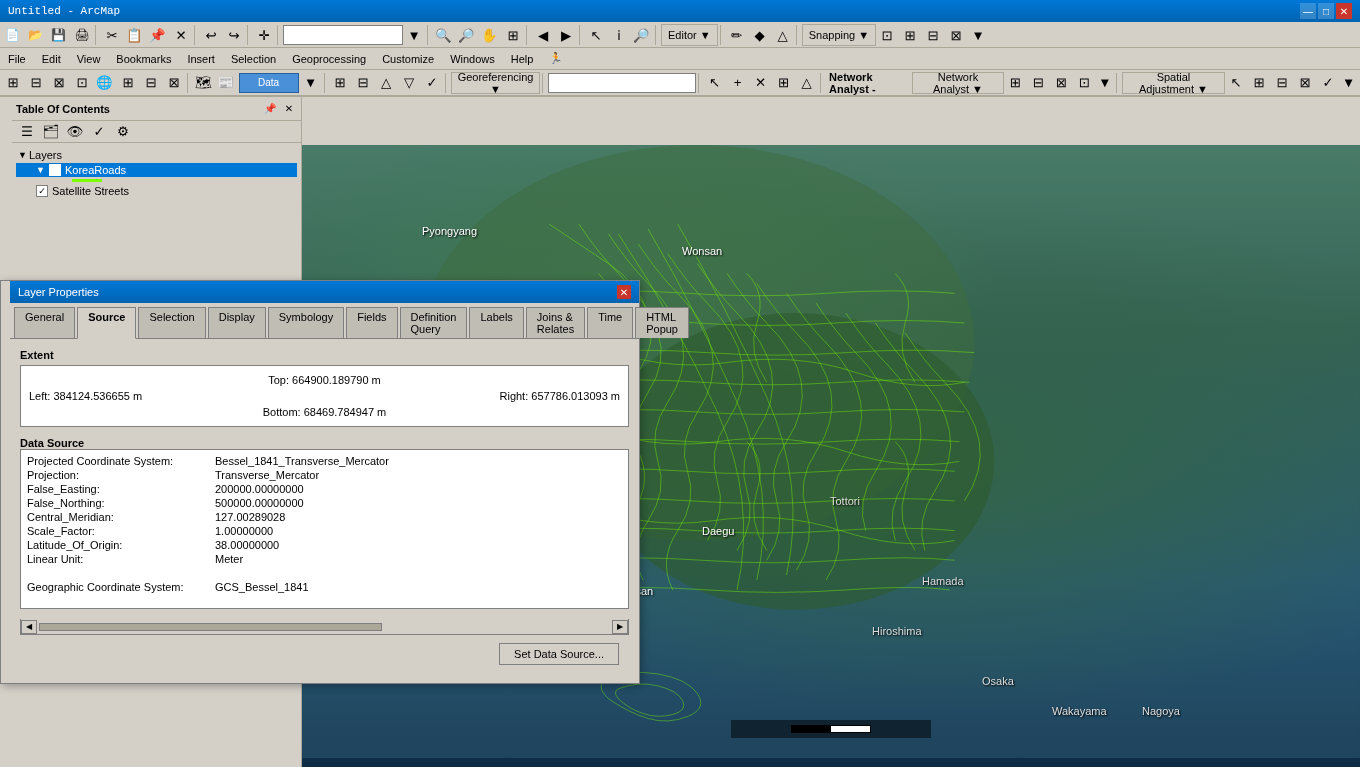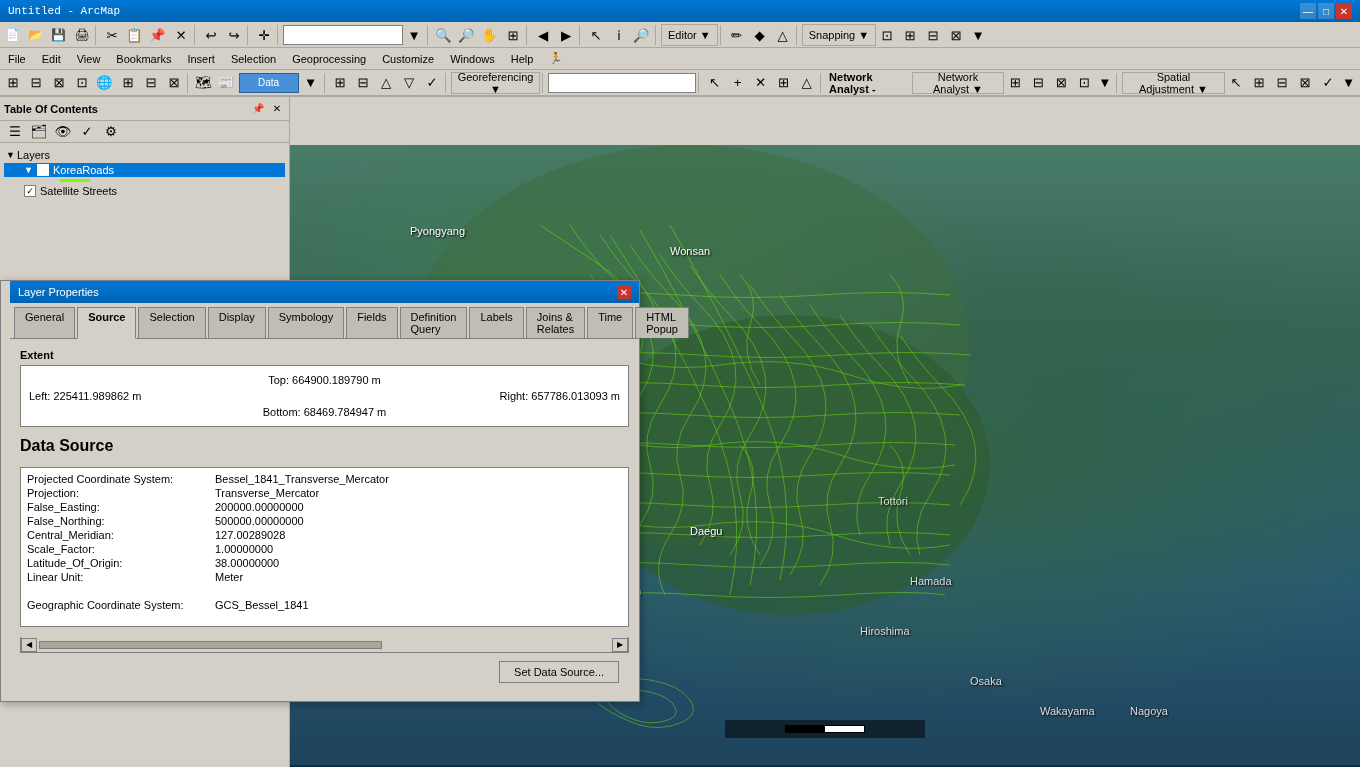--- a/index.html
+++ b/index.html
@@ -72,20 +72,21 @@
       cursor: pointer;
       font-size: 11px;
       height: 22px;
       display: flex; align-items: center;
     }
 
     
     .main-layout {
       display: flex;
       height: calc(767px - 22px - 26px - 26px - 26px - 22px);
+      padding-left: 12px;
     }
 
     
     .left-panel {
       width: 290px;
       background: #d4d0c8;
       border-right: 1px solid #aca899;
       display: flex;
       flex-direction: column;
       flex-shrink: 0;
@@ -573,21 +574,21 @@
     <div style="position:absolute;top:180px;left:180px;color:#fff;font-size:11px;text-shadow:1px 1px 2px #000;">Pyongsong</div>
     <div style="position:absolute;top:200px;left:50px;color:#fff;font-size:11px;text-shadow:1px 1px 2px #000;">Chuncheon</div>
     <div style="position:absolute;top:260px;left:120px;color:#e8f4e8;font-size:13px;font-weight:bold;text-shadow:1px 1px 3px #000;">Seoul</div>
     <div style="position:absolute;top:320px;left:60px;color:#fff;font-size:11px;text-shadow:1px 1px 2px #000;">Cheonan</div>
     <div style="position:absolute;top:320px;left:280px;color:#fff;font-size:11px;text-shadow:1px 1px 2px #000;">Wonju</div>
     <div style="position:absolute;top:380px;left:20px;color:#fff;font-size:11px;text-shadow:1px 1px 2px #000;">Daejeon</div>
     <div style="position:absolute;top:420px;left:80px;color:#fff;font-size:11px;text-shadow:1px 1px 2px #000;">Jeonju</div>
     <div style="position:absolute;top:380px;left:400px;color:#fff;font-size:11px;text-shadow:1px 1px 2px #000;">Daegu</div>
     <div style="position:absolute;top:440px;left:320px;color:#fff;font-size:11px;text-shadow:1px 1px 2px #000;">Busan</div>
     <div style="position:absolute;top:480px;left:110px;color:#fff;font-size:11px;text-shadow:1px 1px 2px #000;">Yeosu</div>
-    <div style="position:absolute;top:350px;left:588px;color:#ddd;font-size:11px;text-shadow:1px 1px 2px #000;">Tottori</div>
+    <div style="position:absolute;top:350px;left:528px;color:#ddd;font-size:11px;text-shadow:1px 1px 2px #000;">Tottori</div>
     <div style="position:absolute;top:430px;left:620px;color:#ddd;font-size:11px;text-shadow:1px 1px 2px #000;">Hamada</div>
     <div style="position:absolute;top:480px;left:570px;color:#ddd;font-size:11px;text-shadow:1px 1px 2px #000;">Hiroshima</div>
     <div style="position:absolute;top:530px;left:680px;color:#ddd;font-size:11px;text-shadow:1px 1px 2px #000;">Osaka</div>
     <div style="position:absolute;top:560px;left:750px;color:#ddd;font-size:11px;text-shadow:1px 1px 2px #000;">Wakayama</div>
     <div style="position:absolute;top:560px;left:840px;color:#ddd;font-size:11px;text-shadow:1px 1px 2px #000;">Nagoya</div>
 
     <div style="position:absolute;bottom:30px;left:50%;transform:translateX(-50%);width:200px;height:18px;background:rgba(0,0,0,0.5);display:flex;align-items:center;justify-content:center;">
       <div style="width:80px;height:8px;background:white;border:1px solid #000;display:flex;">
         <div style="width:40px;height:100%;background:#000;"></div>
         <div style="width:40px;height:100%;background:#fff;"></div>
@@ -618,34 +619,34 @@
 
     <div style="font-size:11px;font-weight:bold;margin-bottom:4px;">Extent</div>
     <div class="extent-box">
       <div style="text-align:center;margin-bottom:4px;">
         <span>Top:</span>
         <span>664900.189790 m</span>
       </div>
       <div style="display:flex;justify-content:space-between;margin-bottom:4px;">
         <div>
           <span>Left:</span>
-          <span>225411.989862 m</span>
+          <span>384124.536655 m</span>
         </div>
         <div>
           <span>Right:</span>
           <span>657786.013093 m</span>
         </div>
       </div>
       <div style="text-align:center;">
         <span>Bottom:</span>
         <span>68469.784947 m</span>
       </div>
     </div>
 
-    <div style="font-size:16px;font-weight:bold;margin-bottom:12px;">Data Source</div>
+    <div style="font-size:11px;font-weight:bold;margin-bottom:0;">Data Source</div>
     <div style="position:relative;">
       <div class="data-source-box">
         <div class="ds-row">
           <span class="ds-key">Projected Coordinate System:</span>
           <span class="ds-val">Bessel_1841_Transverse_Mercator</span>
         </div>
         <div class="ds-row">
           <span class="ds-key">Projection:</span>
           <span class="ds-val">Transverse_Mercator</span>
         </div>

